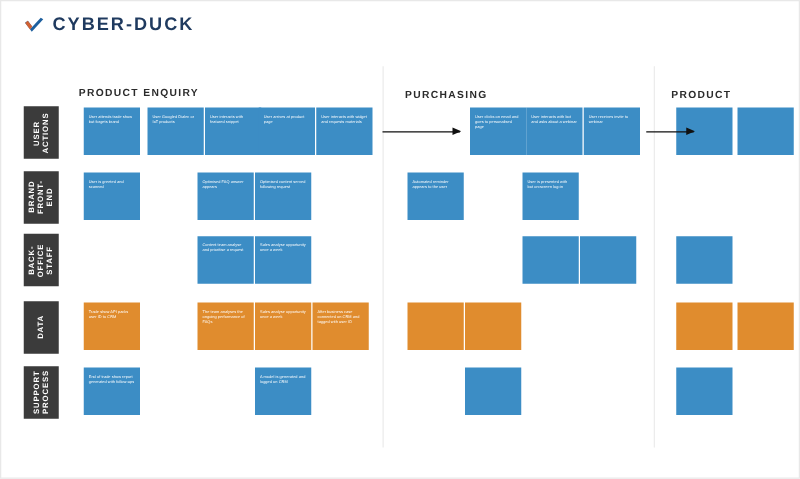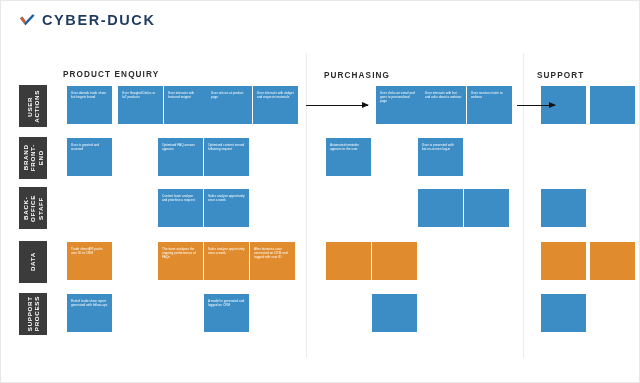--- a/index.html
+++ b/index.html
@@ -60,21 +60,21 @@
       </svg>
     </span>
     <span class="word">CYBER-DUCK</span>
   </div>
 
   <div class="vdiv" style="left:305px;top:52px;height:305px;"></div>
   <div class="vdiv" style="left:522px;top:52px;height:305px;"></div>
 
   <div class="colhead" style="left:62px;top:56px;margin-top:13px;">PRODUCT ENQUIRY</div>
   <div class="colhead" style="left:323px;top:70px;text-align:center;">PURCHASING</div>
-  <div class="colhead" style="left:536px;top:70px;">SUPPORT</div>
+  <div class="colhead" style="left:536px;top:70px;">PRODUCT</div>
 
   <div class="rowlabel" style="top:84px;height:42px;">
     <span>USER
 ACTIONS</span>
   </div>
   <div class="rowlabel" style="top:136px;height:42px;">
     <span>BRAND
 FRONT-
 END</span>
   </div>

